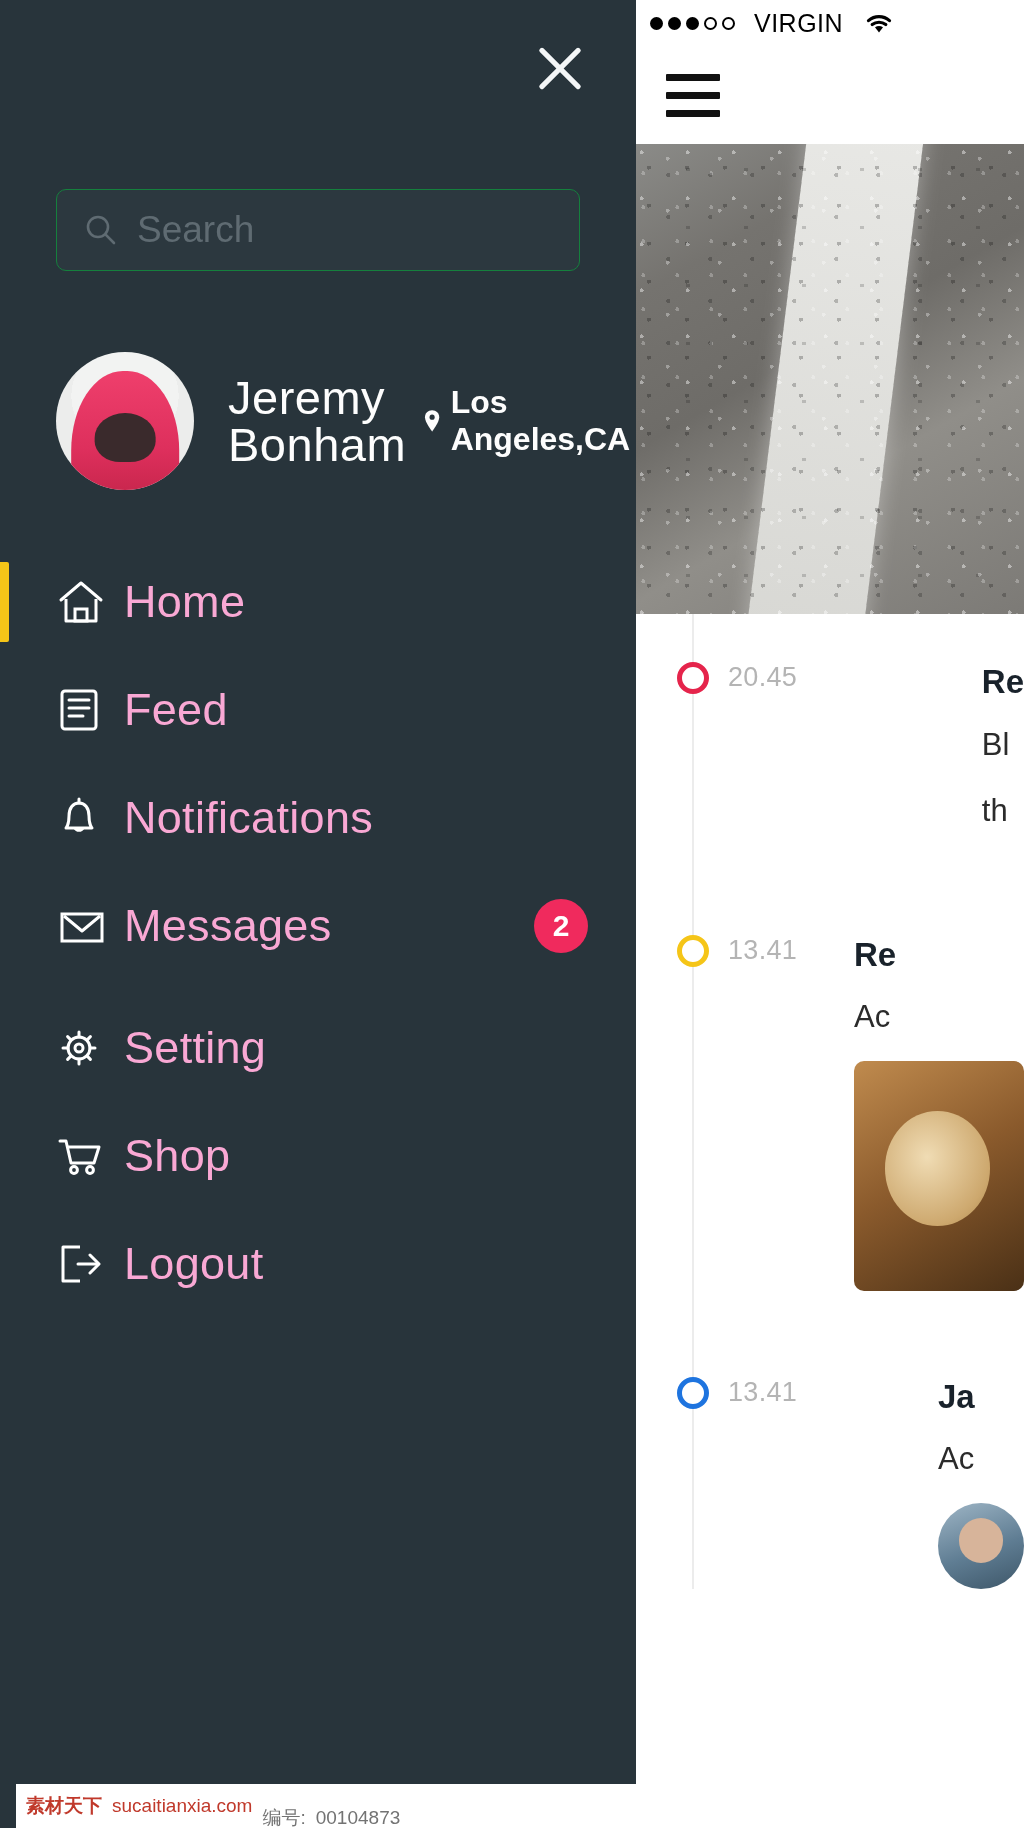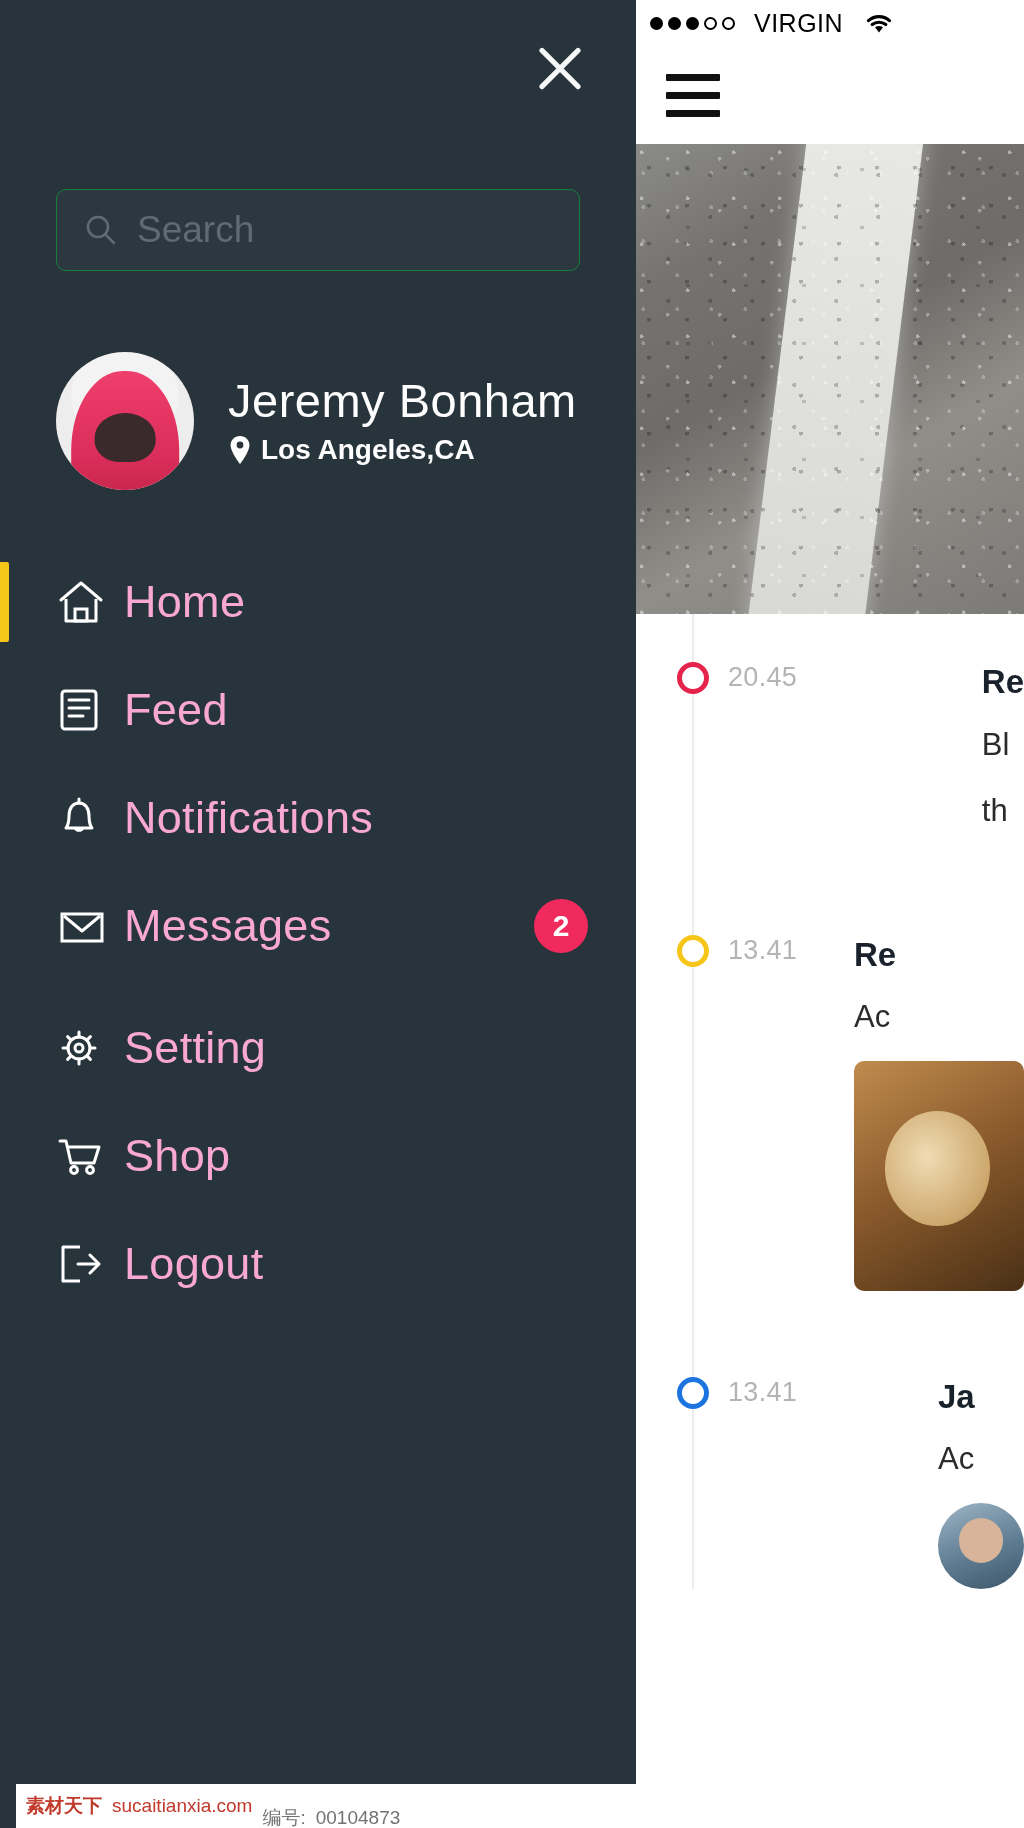--- a/index.html
+++ b/index.html
@@ -131,23 +131,23 @@
     position: absolute; left: 50%; top: 14%;
     width: 78%; height: 96%; transform: translateX(-50%);
     background: linear-gradient(180deg,#ef3f6c,#dd2f5c 60%,#c32449);
     border-radius: 48% 48% 30% 30% / 60% 60% 22% 22%;
   }
   #avatar .face {
     position: absolute; left: 50%; top: 44%;
     width: 44%; height: 36%; transform: translateX(-50%);
     background: #3a2a2c; border-radius: 50% 50% 42% 42%;
   }
-  #profile-meta { display: flex; flex-direction: column; gap: 10px; }
+  #profile-meta { display: flex; flex-direction: row; gap: 10px; }
   #user-name { font-size: 47px; color: #fdfdfd; font-weight: 300; letter-spacing: .5px; line-height: 1; }
-  #user-location { display: flex; align-items: center; gap: 9px; font-size: 28px; font-weight: bold; color: #fdfdfd; }
+  #user-location { display: flex; align-items: center; gap: 9px; font-size: 32px; font-weight: bold; color: #fdfdfd; }
 
   #nav { position: absolute; left: 0; top: 548px; width: 100%; }
   .nav-item {
     position: relative; display: flex; align-items: center;
     height: 108px; padding-left: 56px; cursor: pointer;
   }
   .nav-icon { width: 56px; flex: none; display: flex; align-items: center; justify-content: flex-start; }
   .nav-label { font-size: 45px; color: #f9a8d4; font-weight: 300; margin-left: 12px; letter-spacing: .3px; }
   .active-bar {
     position: absolute; left: 0; top: 14px;

